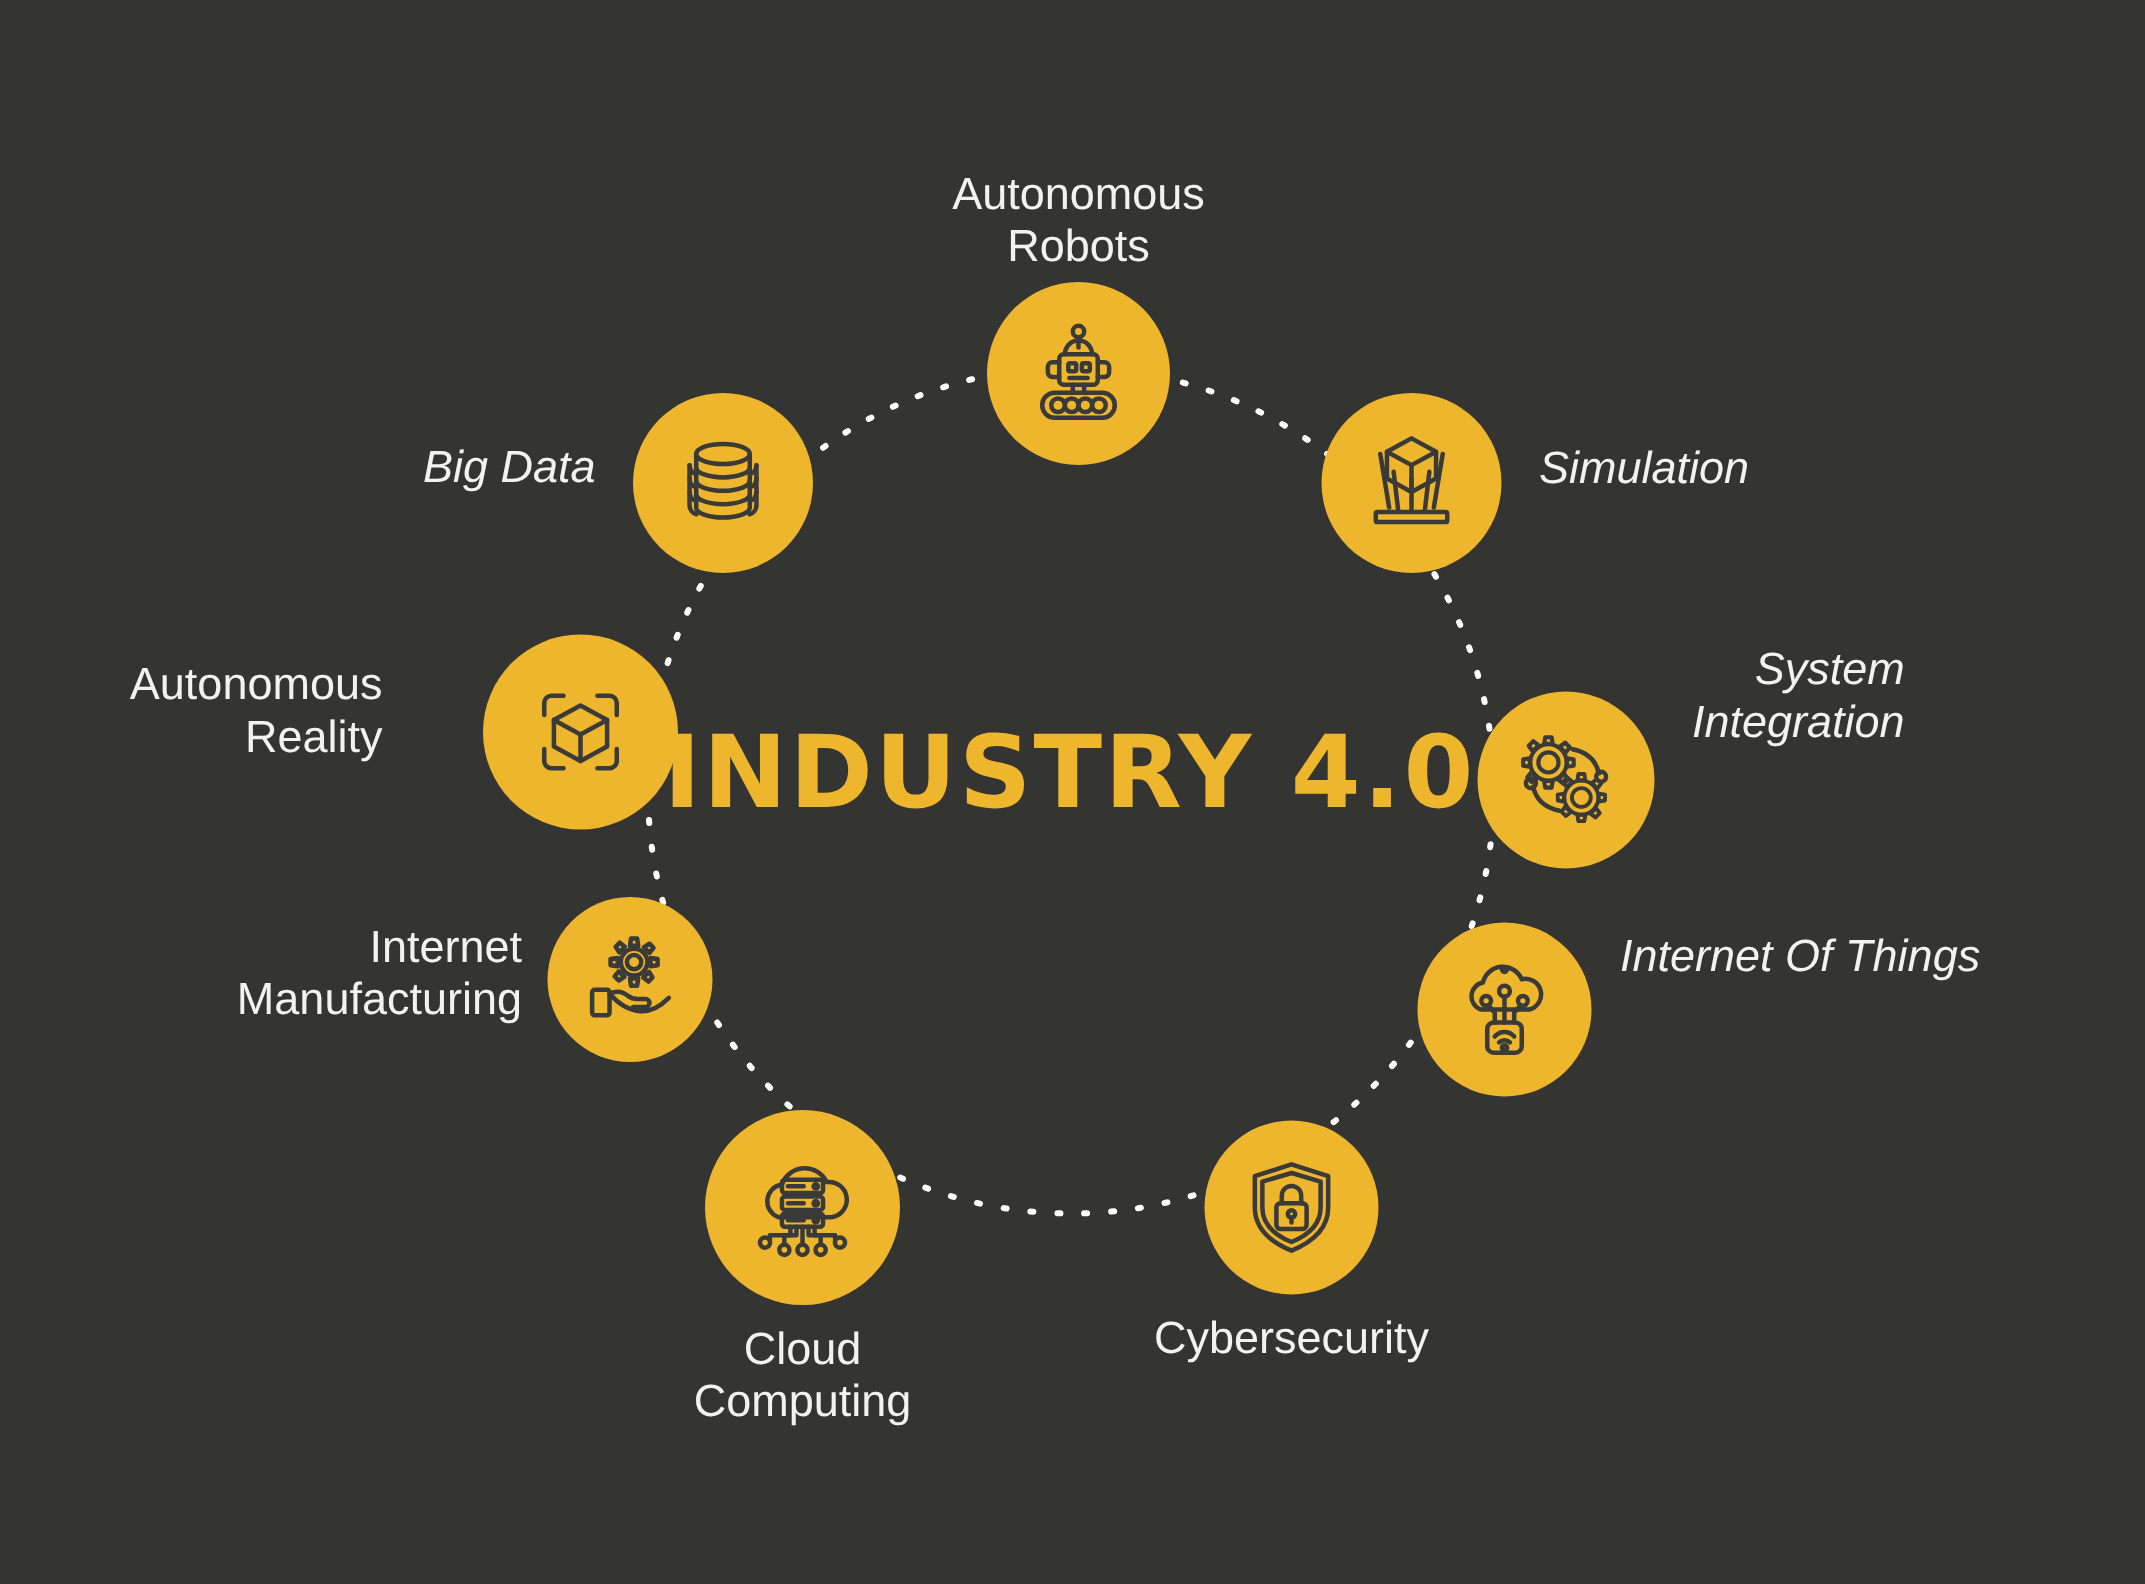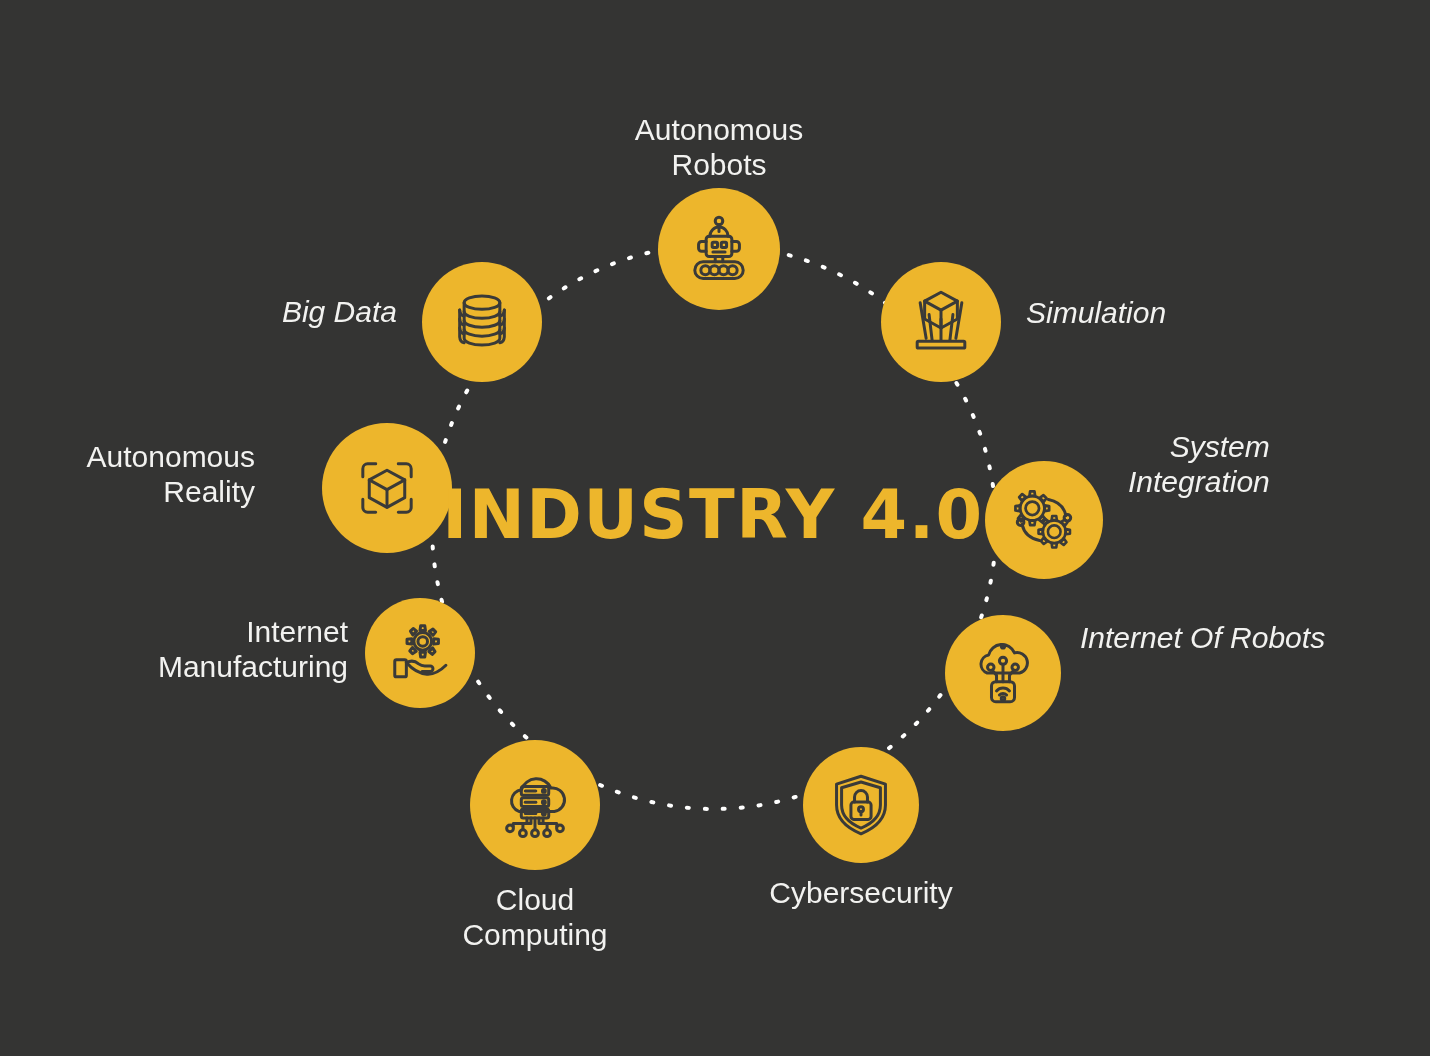--- a/index.html
+++ b/index.html
@@ -239,21 +239,21 @@
   </svg>
 
   <div class="center-title">INDUSTRY 4.0</div>
 
   <div id="labels-layer">
       <div class="node-label lbl-center" style="top: 112px; left: 0px; width: 1430px; transform: translateX(4px);">Autonomous
 Robots</div>
       <div class="node-label lbl-right" style="top: 295px; left: 1026px;">Simulation</div>
       <div class="node-label lbl-right" style="top: 429px; left: 1128px;">System
 Integration</div>
-      <div class="node-label lbl-right" style="top: 620px; left: 1080px;">Internet Of Robots</div>
+      <div class="node-label lbl-right" style="top: 620px; left: 1080px;">Internet Of Things</div>
       <div class="node-label lbl-center" style="top: 875px; left: 0px; width: 1430px; transform: translateX(146px);">Cybersecurity</div>
       <div class="node-label lbl-center" style="top: 882px; left: 0px; width: 1430px; transform: translateX(-180px);">Cloud
 Computing</div>
       <div class="node-label lbl-left" style="top: 614px; right: 1082px;">Internet
 Manufacturing</div>
       <div class="node-label lbl-left" style="top: 439px; right: 1175px;">Autonomous
 Reality</div>
       <div class="node-label lbl-left" style="top: 294px; right: 1033px; font-style: italic;">Big Data</div>
     </div>
 </div>

